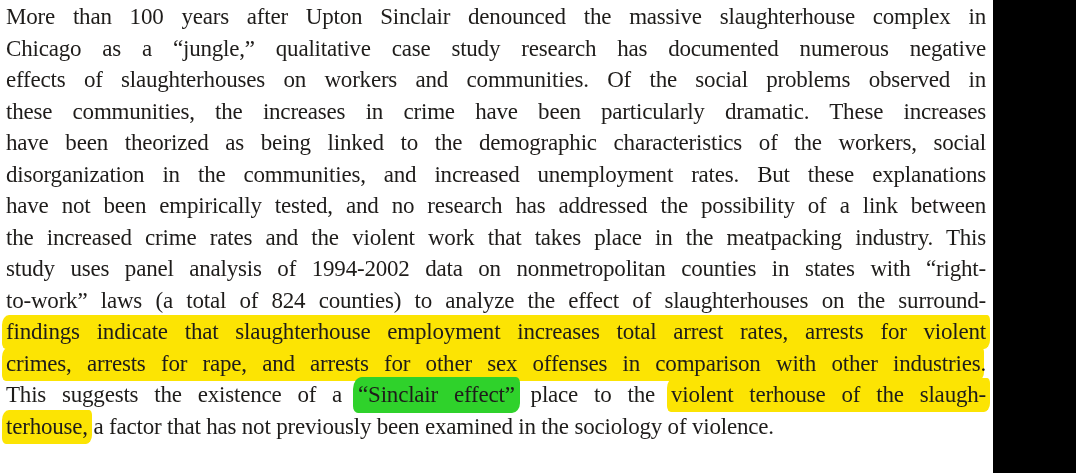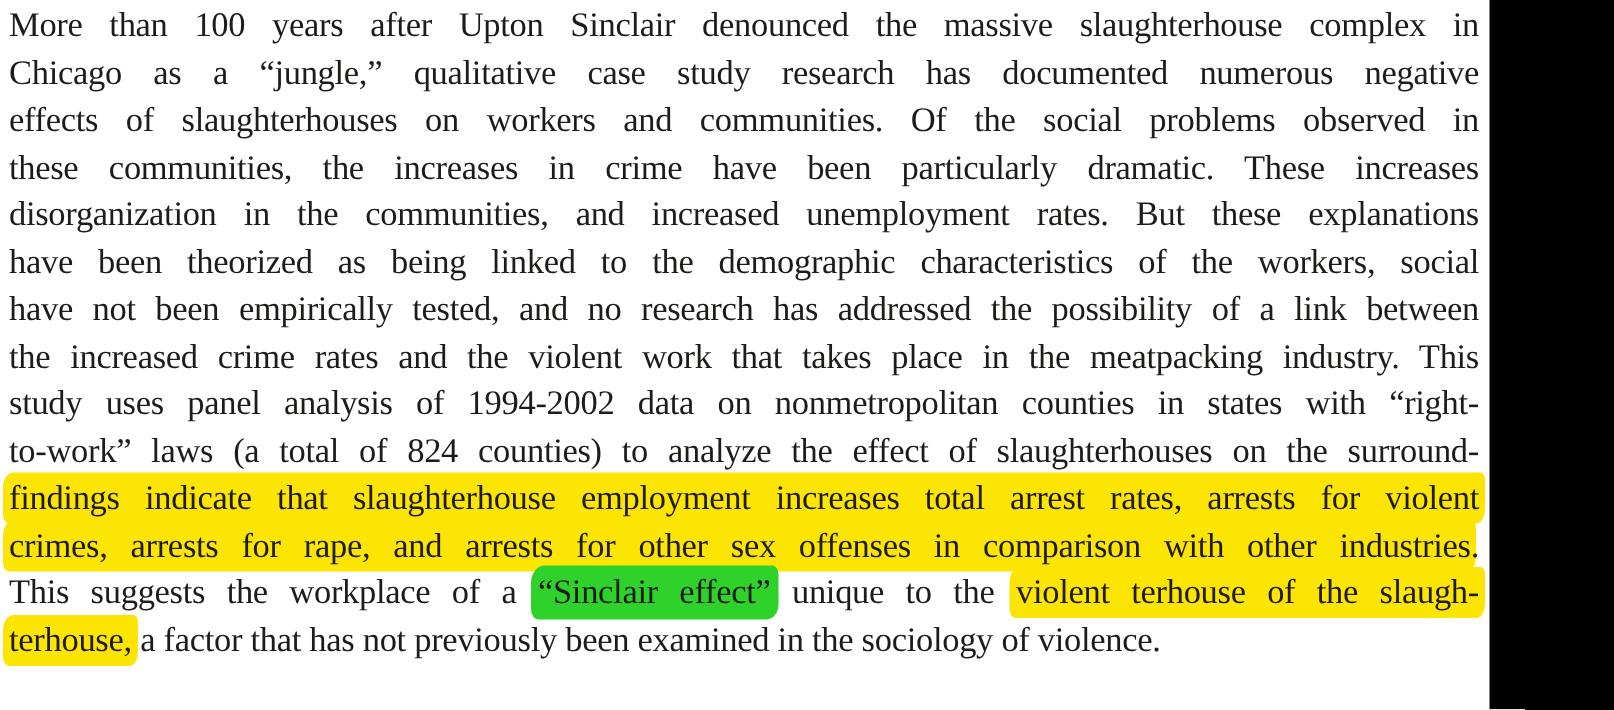--- a/index.html
+++ b/index.html
@@ -60,25 +60,25 @@
 </style>
 </head>
 <body>
 
 <div class="page">
   <div class="textblock" id="textblock" style="color: rgb(30, 28, 26);">
       <div class="line j"><span>More than 100 years after Upton Sinclair denounced the massive slaughterhouse complex in</span></div>
       <div class="line j"><span>Chicago as a “jungle,” qualitative case study research has documented numerous negative</span></div>
       <div class="line j"><span>effects of slaughterhouses on workers and communities. Of the social problems observed in</span></div>
       <div class="line j"><span>these communities, the increases in crime have been particularly dramatic. These increases</span></div>
+      <div class="line j"><span>have been theorized as being linked to the demographic characteristics of the workers, social</span></div>
       <div class="line j"><span>disorganization in the communities, and increased unemployment rates. But these explanations</span></div>
-      <div class="line j"><span>have been theorized as being linked to the demographic characteristics of the workers, social</span></div>
       <div class="line j"><span>have not been empirically tested, and no research has addressed the possibility of a link between</span></div>
       <div class="line j"><span>the increased crime rates and the violent work that takes place in the meatpacking industry. This</span></div>
       <div class="line j"><span>study uses panel analysis of 1994-2002 data on nonmetropolitan counties in states with “right-</span></div>
       <div class="line j"><span>to-work” laws (a total of 824 counties) to analyze the effect of slaughterhouses on the surround-</span></div>
       <div class="line j"><span class="hl hl-yellow">findings indicate that slaughterhouse employment increases total arrest rates, arrests for violent</span></div>
       <div class="line j"><span class="hl hl-yellow">crimes, arrests for rape, and arrests for other sex offenses in comparison with other industries</span><span>.</span></div>
-      <div class="line j"><span>This suggests the workplace of a </span><span class="hl hl-green">“Sinclair effect”</span><span> unique to the </span><span class="hl hl-yellow">violent terhouse of the slaugh-</span></div>
+      <div class="line j"><span>This suggests the existence of a </span><span class="hl hl-green">“Sinclair effect”</span><span> place to the </span><span class="hl hl-yellow">violent terhouse of the slaugh-</span></div>
       <div class="line"><span class="hl hl-yellow">terhouse,</span><span> a factor that has not previously been examined in the sociology of violence.</span></div>
     </div>
   <div class="black-bar"></div>
 </div>
 
 </body></html>

